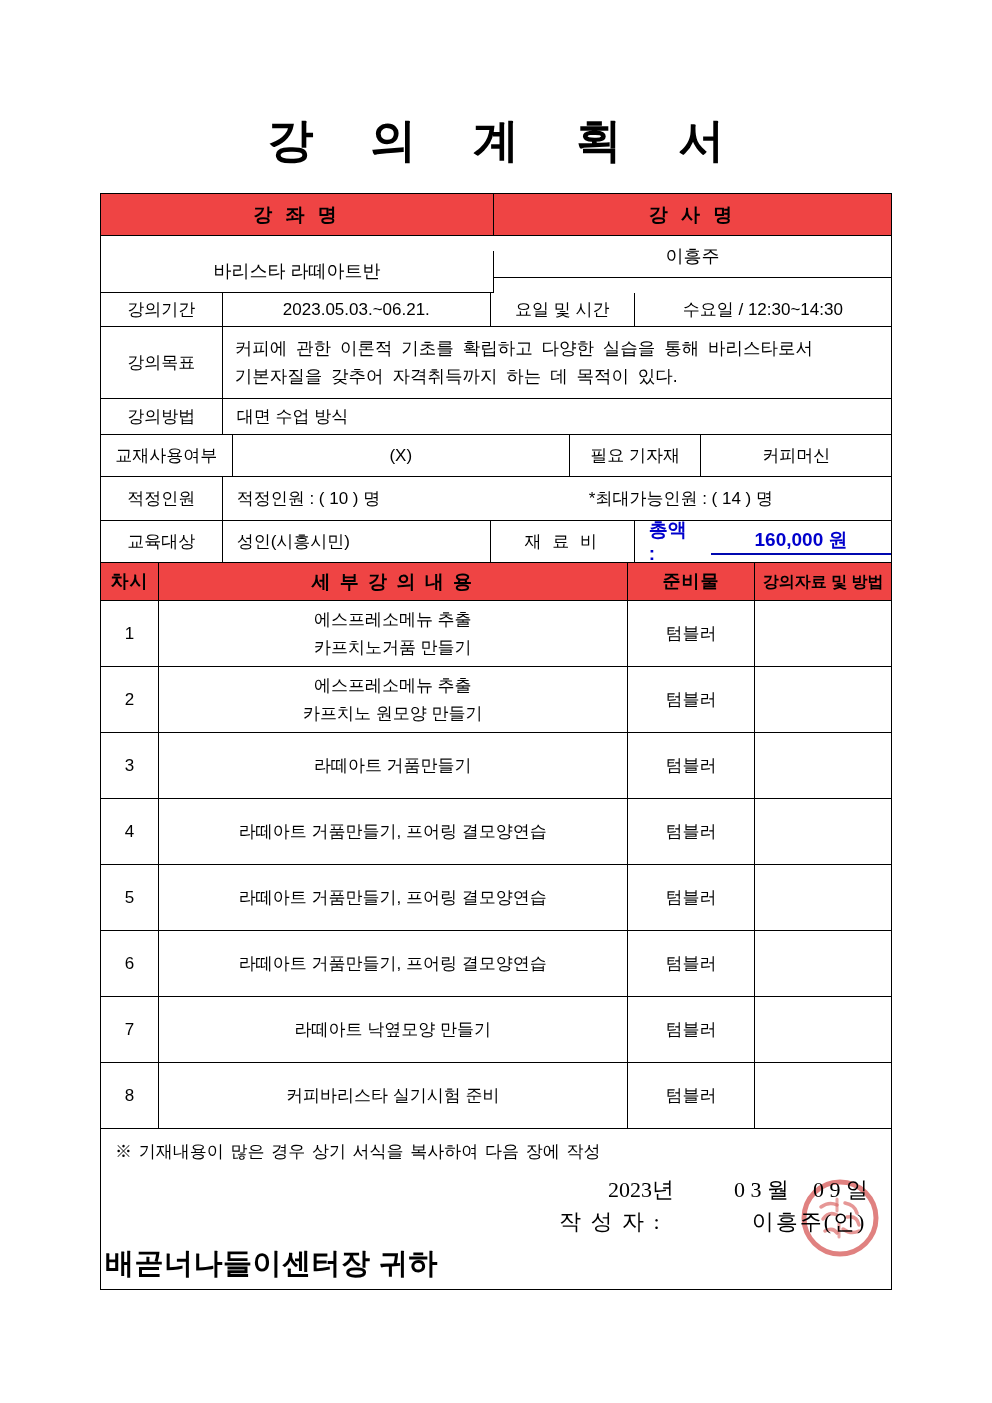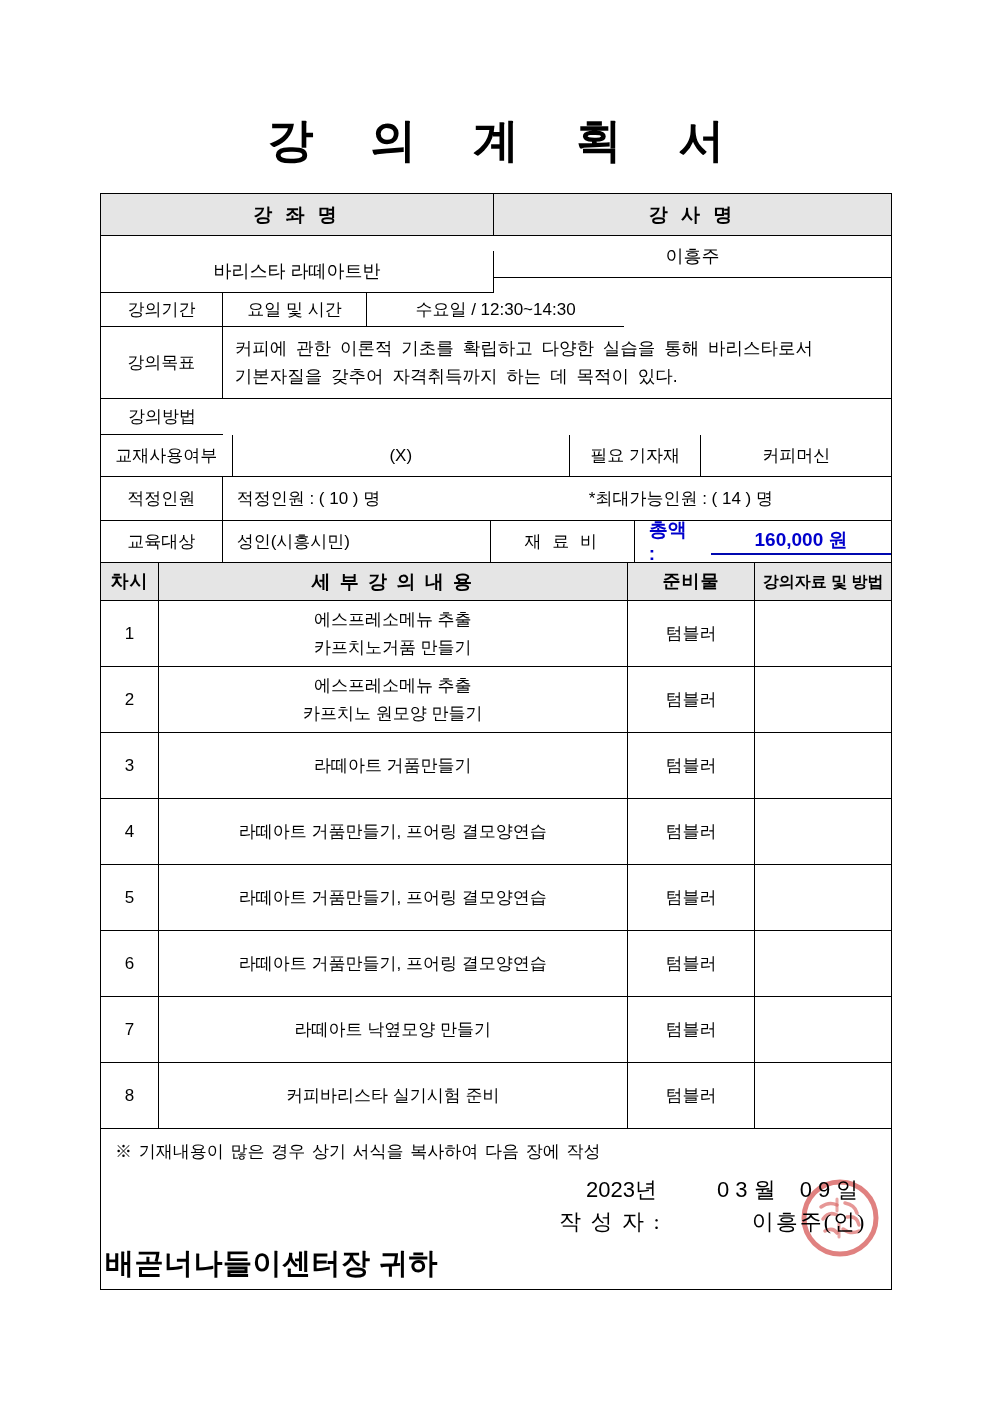--- a/index.html
+++ b/index.html
@@ -18,37 +18,37 @@
     position:absolute; left:100px; top:193px; width:792px;
     border:1px solid #000; background:#fff;
   }
   .row { display:flex; width:100%; }
   .c {
     border-right:1px solid #000; border-bottom:1px solid #000;
     display:flex; align-items:center; justify-content:center;
     font-size:17px; line-height:1.25; overflow:hidden;
   }
   .c:last-child { border-right:none; }
-  .gray { background:#e5e5e5; font-weight:bold; font-size:19px; letter-spacing:4px; }
+  .gray { background:#ef4444; font-weight:bold; font-size:19px; letter-spacing:4px; }
   .left { justify-content:flex-start; padding-left:14px; }
   .col2 { flex-direction:column; align-items:center; justify-content:center; }
   .col2 span { display:block; padding:3px 0; }
   .goal { flex-direction:column; align-items:flex-start; justify-content:center;
           padding-left:12px; word-spacing:4px; font-size:17.5px; }
   .goal span { padding:3px 0; }
   .blue-cell { justify-content:flex-start; padding-left:14px; color:#0000cc; font-weight:bold; font-size:19px;gap:14px; }
   .blue-underline { border-bottom:2px solid #0008b0; min-width:180px; text-align:center; padding:0 6px 1px 6px; }
   .cap-max { margin-left:auto; margin-right:118px; }
   .bottom-cell {
     position:relative; width:100%; height:160px; border-bottom:none;
   }
   .note { position:absolute; top:12px; left:14px; font-size:17px; word-spacing:2px; }
   .date-line {
-    position:absolute; top:47px; left:485px; display:flex;
-    font-family:Liberation Sans, sans-serif; font-size:22px; white-space:nowrap;
+    position:absolute; top:47px; left:507px; display:flex;
+    font-family:Liberation Serif, serif; font-size:22px; white-space:nowrap;
   }
   .date-line .gap1 { display:inline-block; width:60px; }
   .date-line .gap2 { display:inline-block; width:24px; }
   .writer-line {
     position:absolute; top:79px; left:458px; display:flex;
     font-family:"Liberation Serif", serif; font-size:22px; letter-spacing:2px; white-space:nowrap;
   }
   .writer-line .gapw { display:inline-block; width:90px; }
   .recipient {
     position:absolute; left:4px; bottom:8px; font-size:29px; font-weight:bold;
@@ -73,34 +73,36 @@
       <div class="c gray" style="width:398px;height:42px;">강 사 명</div>
     </div>
 
     <div class="row">
       <div class="c" style="width:394px;height:42px;font-size:18px;margin-top:15px;">바리스타 라떼아트반</div>
       <div class="c" style="width:398px;height:42px;font-size:18px;">이흥주</div>
     </div>
 
     <div class="row">
       <div class="c" style="width:122px;height:34px;">강의기간</div>
+      <div class="c" style="width:269px;height:34px;">2023.05.03.~06.21.</div>
       <div class="c" style="width:144px;height:34px;">요일 및 시간</div>
       <div class="c" style="width:257px;height:34px;">수요일 / 12:30~14:30</div>
     </div>
 
     <div class="row">
       <div class="c" style="width:122px;height:72px;">강의목표</div>
       <div class="c goal" style="width:670px;height:72px;">
         <span>커피에 관한 이론적 기초를 확립하고 다양한 실습을 통해 바리스타로서</span>
         <span>기본자질을 갖추어 자격취득까지 하는 데 목적이 있다.</span>
       </div>
     </div>
 
     <div class="row">
       <div class="c" style="width:122px;height:36px;">강의방법</div>
+      <div class="c left" style="width:670px;height:36px;">대면 수업 방식</div>
     </div>
 
     <div class="row">
       <div class="c" style="width:132px;height:42px;">교재사용여부</div>
       <div class="c" style="width:338px;height:42px;">(X)</div>
       <div class="c" style="width:132px;height:42px;">필요 기자재</div>
       <div class="c" style="width:190px;height:42px;">커피머신</div>
     </div>
 
     <div class="row">

